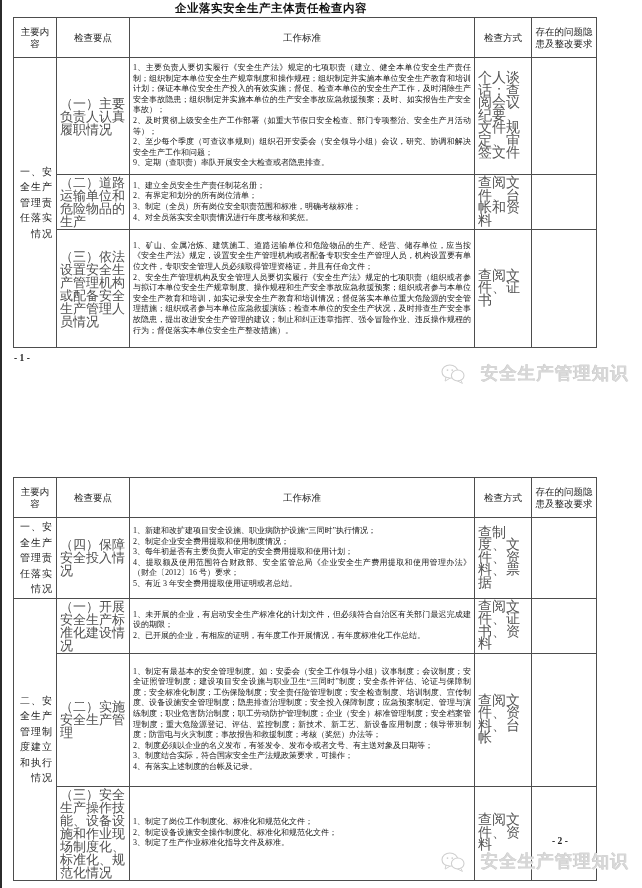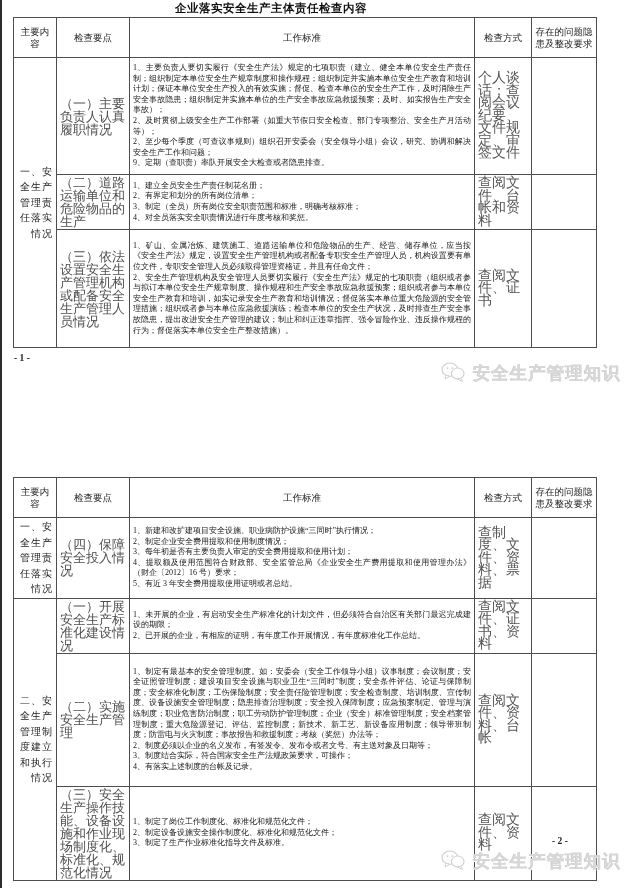--- a/index.html
+++ b/index.html
@@ -29,21 +29,21 @@
   }
   td.point-cell{font-size:13px;color:#4f4f4f;line-height:13px;padding:2px 4px;text-align:left;}
   td.std-cell{vertical-align:top;padding:2px 4px;}
   .std-line{font-size:8px;line-height:10.6px;color:#161616;font-weight:normal;text-align:justify;}
   td.method-cell{font-size:14px;color:#565656;line-height:12.5px;padding:2px 4px;text-align:left;}
   td.issue-cell{background:#fff;}
   .page-num{position:absolute;font-size:9.5px;font-weight:bold;color:#222;}
   .page-num.p1{left:14px;top:353px;}
   .page-num.p2{left:552px;top:836px;}
   .watermark{
-    position:absolute;left:441px;display:flex;align-items:flex-start;gap:8px;
+    position:absolute;left:441px;display:flex;align-items:flex-end;gap:16px;
     color:#d2d2d2;
   }
   .watermark.p1{top:361px;}
   .watermark.p2{top:849px;}
   .wm-text{
     font-size:17.5px;font-weight:bold;letter-spacing:1px;white-space:nowrap;
     color:#d8d8d8;text-shadow:-0.5px -0.5px 0 #c2c2c2, 0.5px 0.5px 0 #ffffff;
   }
   .wm-icon{width:24px;height:22px;flex:0 0 auto;}
 </style>

